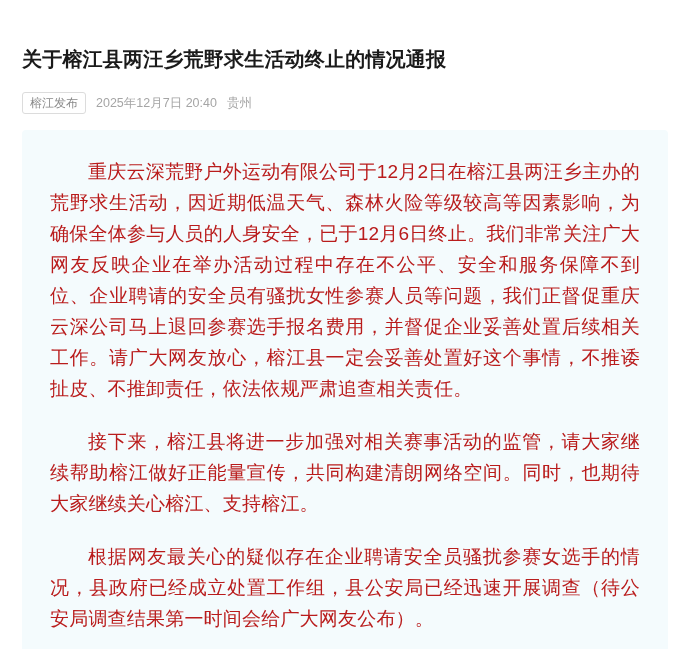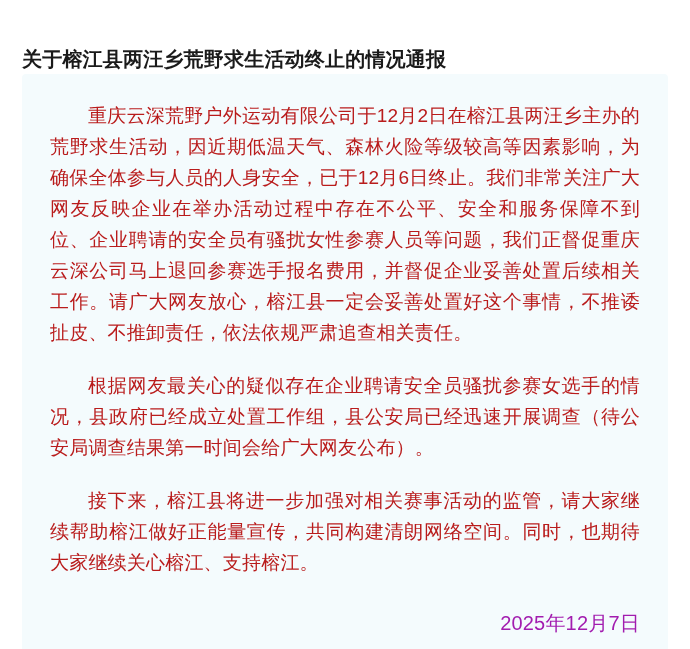--- a/index.html
+++ b/index.html
@@ -87,21 +87,26 @@
     letter-spacing: 0.2px;
   }
 </style>
 </head>
 <body>
 
 <div class="page">
 
   <h1 class="headline">关于榕江县两汪乡荒野求生活动终止的情况通报</h1>
 
+  <div class="meta-row">
+    <span class="source-chip">榕江发布</span>
+    <span class="meta-time">2025年12月7日 20:40</span>
+    <span class="meta-loc">贵州</span>
+  </div>
 
   <div class="card">
     <p class="para">重庆云深荒野户外运动有限公司于12月2日在榕江县两汪乡主办的荒野求生活动，因近期低温天气、森林火险等级较高等因素影响，为确保全体参与人员的人身安全，已于12月6日终止。我们非常关注广大网友反映企业在举办活动过程中存在不公平、安全和服务保障不到位、企业聘请的安全员有骚扰女性参赛人员等问题，我们正督促重庆云深公司马上退回参赛选手报名费用，并督促企业妥善处置后续相关工作。请广大网友放心，榕江县一定会妥善处置好这个事情，不推诿扯皮、不推卸责任，依法依规严肃追查相关责任。</p>
+    <p class="para">接下来，榕江县将进一步加强对相关赛事活动的监管，请大家继续帮助榕江做好正能量宣传，共同构建清朗网络空间。同时，也期待大家继续关心榕江、支持榕江。</p>
     <p class="para">根据网友最关心的疑似存在企业聘请安全员骚扰参赛女选手的情况，县政府已经成立处置工作组，县公安局已经迅速开展调查（待公安局调查结果第一时间会给广大网友公布）。</p>
-    <p class="para">接下来，榕江县将进一步加强对相关赛事活动的监管，请大家继续帮助榕江做好正能量宣传，共同构建清朗网络空间。同时，也期待大家继续关心榕江、支持榕江。</p>
     <div class="sig-date">2025年12月7日</div>
   </div>
 
 </div>
 
 </body></html>

